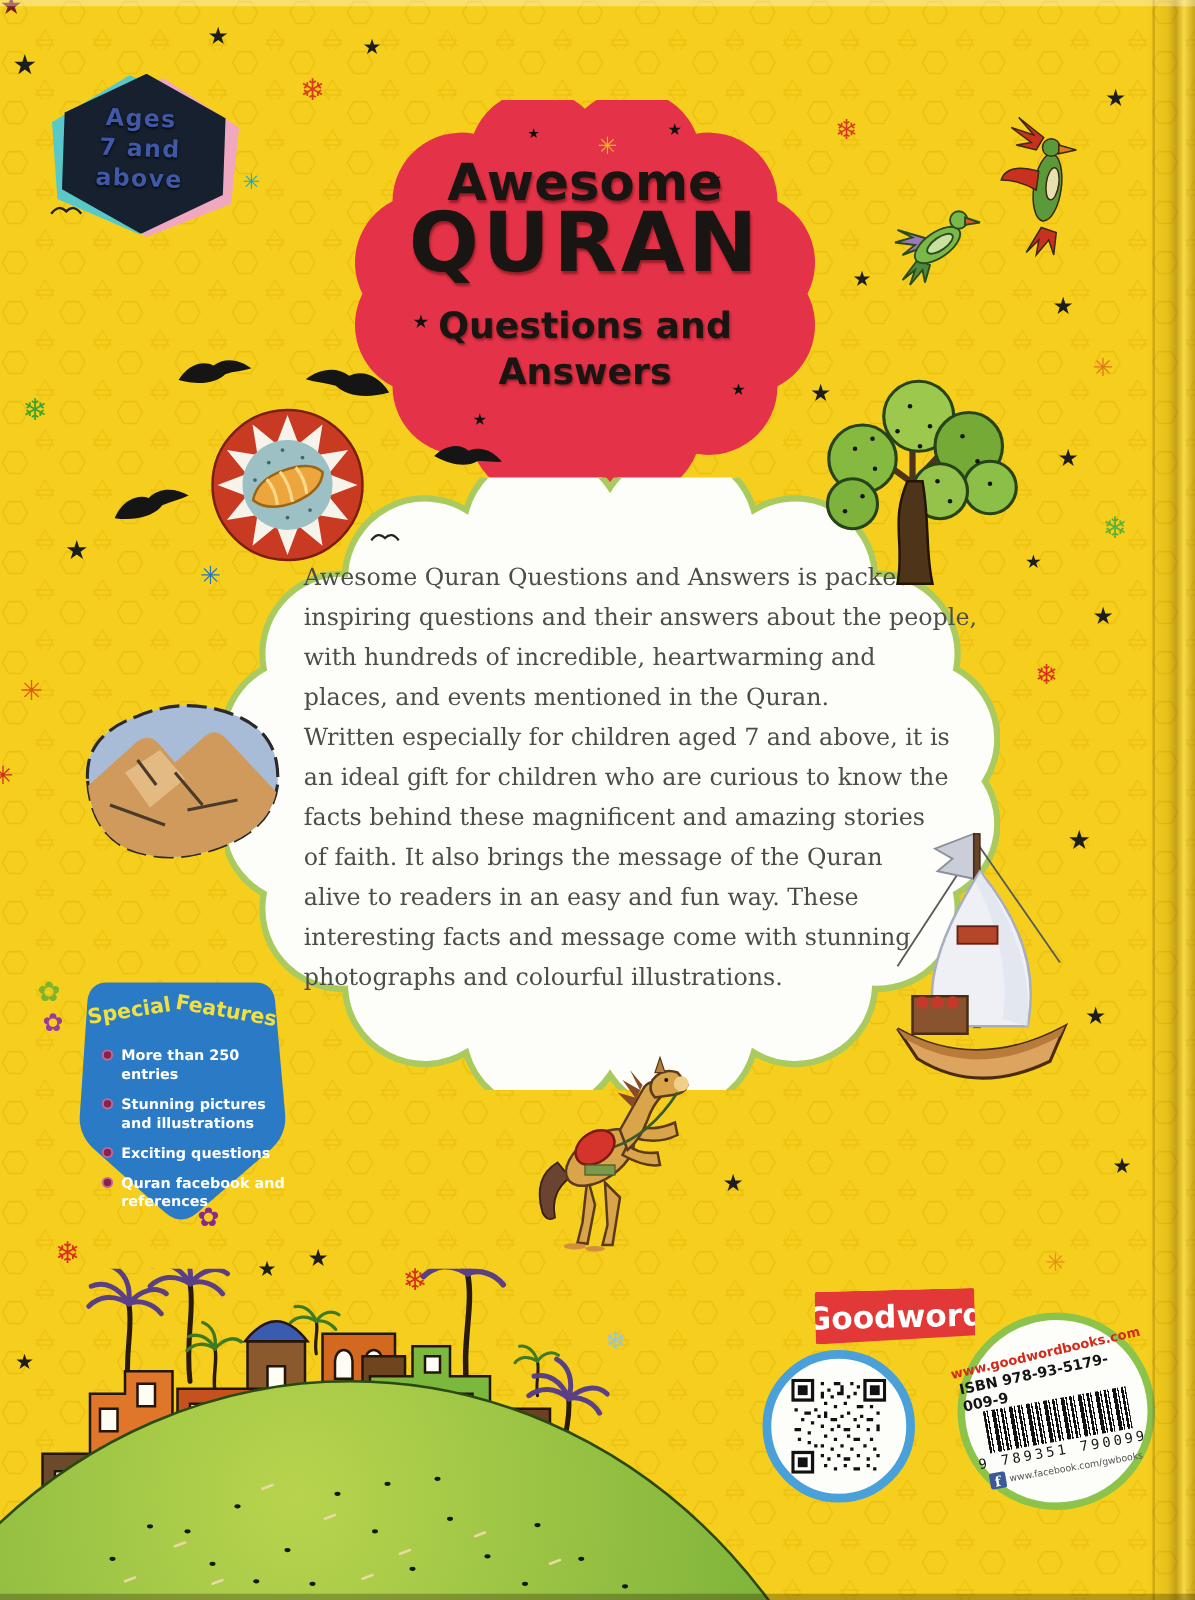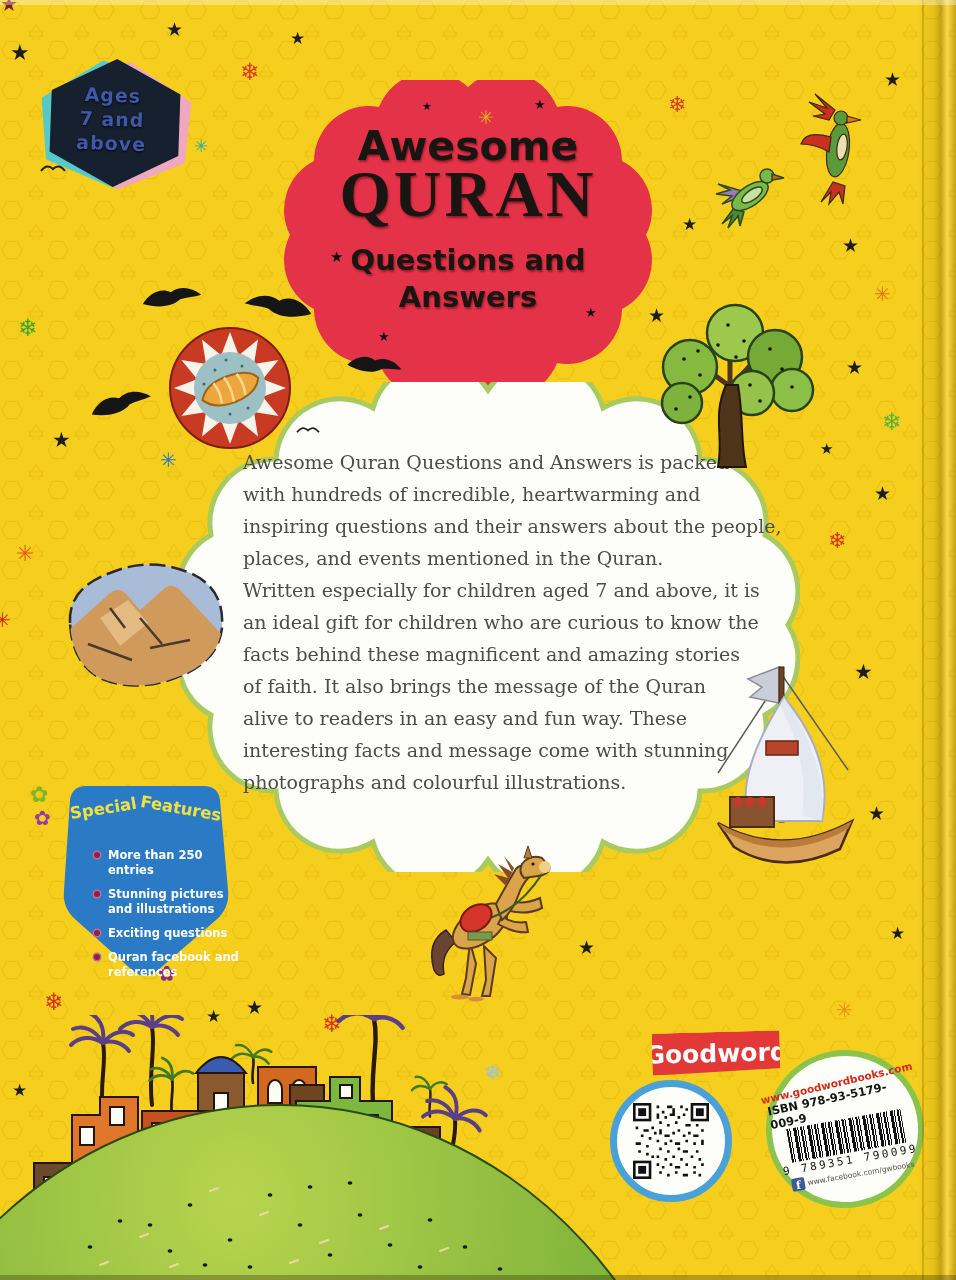--- a/index.html
+++ b/index.html
@@ -12,21 +12,21 @@
   #badge .txt{position:absolute;left:0;top:0;width:140px;height:128px;display:flex;flex-direction:column;align-items:center;justify-content:center;color:#4058a8;font-weight:bold;font-size:19px;letter-spacing:1px;line-height:1.25;transform:rotate(2deg);text-shadow:0 1px 2px #000;}
   
   .titletxt{position:absolute;left:290px;width:356px;text-align:center;color:#181512;font-weight:bold;z-index:5;text-shadow:1px 2px 2px rgba(60,0,0,.45);}
   
   #desc{position:absolute;left:243px;top:446px;z-index:6;font-family:"DejaVu Serif",serif;color:#4c4c48;font-size:19px;line-height:32px;white-space:nowrap;}
   
   #features{position:absolute;left:48px;top:780px;width:196px;height:212px;z-index:7;}
   #features .head{position:absolute;left:0;top:14px;width:196px;display:flex;justify-content:center;gap:5px;color:#f0e141;font-weight:bold;font-size:16.5px;}
   #features .head .w1{display:inline-block;transform:rotate(-9deg) translateY(5px);}
   #features .head .w2{display:inline-block;transform:rotate(10deg) translateY(5px);}
-  #features ul{position:absolute;left:30px;top:52px;width:152px;margin:16px;padding:0;list-style:none;color:#fff;font-weight:bold;font-size:11.5px;line-height:1.3;}
+  #features ul{position:absolute;left:30px;top:52px;width:152px;margin:5px;padding:0;list-style:none;color:#fff;font-weight:bold;font-size:11.5px;line-height:1.3;}
   #features li{margin-bottom:9px;padding-left:14px;position:relative;}
   #features li::before{content:"";position:absolute;left:0;top:4px;width:6px;height:6px;border-radius:50%;background:#8a2050;box-shadow:0 0 0 1.5px #c46a96;}
   
   #goodword{position:absolute;left:652px;top:1032px;width:128px;height:42px;background:#e23838;z-index:8;display:flex;align-items:center;justify-content:center;color:#fff;font-weight:bold;font-size:25px;transform:rotate(-1.5deg);clip-path:polygon(0 0,100% 0,100% 90%,0 100%);border-radius:2px;}
   
   #qrcircle{position:absolute;left:610px;top:1080px;width:122px;height:122px;border-radius:50%;background:#fdfdfa;border:7px solid #4aa0d8;box-sizing:border-box;z-index:8;display:flex;align-items:center;justify-content:center;}
   
   #sticker{position:absolute;left:766px;top:1050px;width:158px;height:158px;border-radius:50%;background:#fdfdfa;border:6px solid #8cc34b;box-sizing:border-box;z-index:8;transform:rotate(-10deg);display:flex;flex-direction:column;align-items:center;justify-content:center;}
   #sticker .web{color:#d42a1a;font-weight:bold;font-size:10.5px;}
   #sticker .isbn{color:#141414;font-weight:bold;font-size:11.5px;margin-top:1px;}
@@ -107,42 +107,42 @@
       <span class="deco" style="left: 30px; top: 784px; color: rgb(122, 181, 42); font-size: 22px;">✿</span>
       <span class="deco" style="left: 34px; top: 808px; color: rgb(154, 58, 154); font-size: 20px;">✿</span>
       <span class="deco" style="left: 134px; top: 954px; color: rgb(232, 149, 26); font-size: 25px;">✿</span>
       <span class="deco" style="left: 158px; top: 964px; color: rgb(138, 42, 138); font-size: 21px;">✿</span>
     </div>
 
   <svg class="abs" style="left:280px;top:80px;z-index:3;" width="380" height="315" viewBox="280 80 380 315">
     <path fill="#e43248" d="M646,235 A55,55 0 0 1 622,309 A55,55 0 0 1 557,363 A55,55 0 0 1 468,383 A55,55 0 0 1 379,363 A55,55 0 0 1 314,309 A55,55 0 0 1 290,235 A55,55 0 0 1 314,161 A55,55 0 0 1 379,107 A55,55 0 0 1 468,87 A55,55 0 0 1 557,107 A55,55 0 0 1 622,161 A55,55 0 0 1 646,235 Z"></path>
   </svg>
   <div class="titletxt" style="top:122px;font-size:41px;">Awesome</div>
-  <div class="titletxt" style="top:156px;font-size:66px;letter-spacing:3px;font-family:Liberation Serif, serif;">QURAN</div>
+  <div class="titletxt" style="top:156px;font-size:66px;letter-spacing:3px;">QURAN</div>
   <div class="titletxt" style="top:243px;font-size:29px;">Questions and</div>
   <div class="titletxt" style="top:280px;font-size:29px;">Answers</div>
 
   <div id="badge" class="abs">
     <div class="hex" style="background:#f0a8c0;transform:translate(12px,6px) rotate(6deg);"></div>
     <div class="hex" style="background:#58c8c8;transform:translate(-4px,4px) rotate(-4deg);"></div>
     <div class="hex" style="background:#16202e;transform:translate(3px,3px) rotate(2deg);"></div>
     <div class="txt">
       <span>Ages</span>
         <span>7 and</span>
         <span>above</span>
     </div>
   </div>
 
   <svg class="abs" style="left:180px;top:382px;z-index:5;" width="620" height="490" viewBox="180 382 620 490">
     <path fill="#fdfdf9" stroke="#a9ca5e" stroke-width="5" d="M788,625 A64,64 0 0 1 765,715 A64,64 0 0 1 700,791 A64,64 0 0 1 603,842 A64,64 0 0 1 488,860 A64,64 0 0 1 373,842 A64,64 0 0 1 276,791 A64,64 0 0 1 211,715 A64,64 0 0 1 188,625 A64,64 0 0 1 211,535 A64,64 0 0 1 276,459 A64,64 0 0 1 373,408 A64,64 0 0 1 488,390 A64,64 0 0 1 603,408 A64,64 0 0 1 700,459 A64,64 0 0 1 765,535 A64,64 0 0 1 788,625 Z"></path>
   </svg>
   <div id="desc">
     <div>Awesome Quran Questions and Answers is packed</div>
+    <div>inspiring questions and their answers about the people,</div>
     <div>with hundreds of incredible, heartwarming and</div>
-    <div>inspiring questions and their answers about the people,</div>
     <div>places, and events mentioned in the Quran.</div>
     <div>Written especially for children aged 7 and above, it is</div>
     <div>an ideal gift for children who are curious to know the</div>
     <div>facts behind these magnificent and amazing stories</div>
     <div>of faith. It also brings the message of the Quran</div>
     <div>alive to readers in an easy and fun way. These</div>
     <div>interesting facts and message come with stunning</div>
     <div>photographs and colourful illustrations.</div>
   </div>
 

